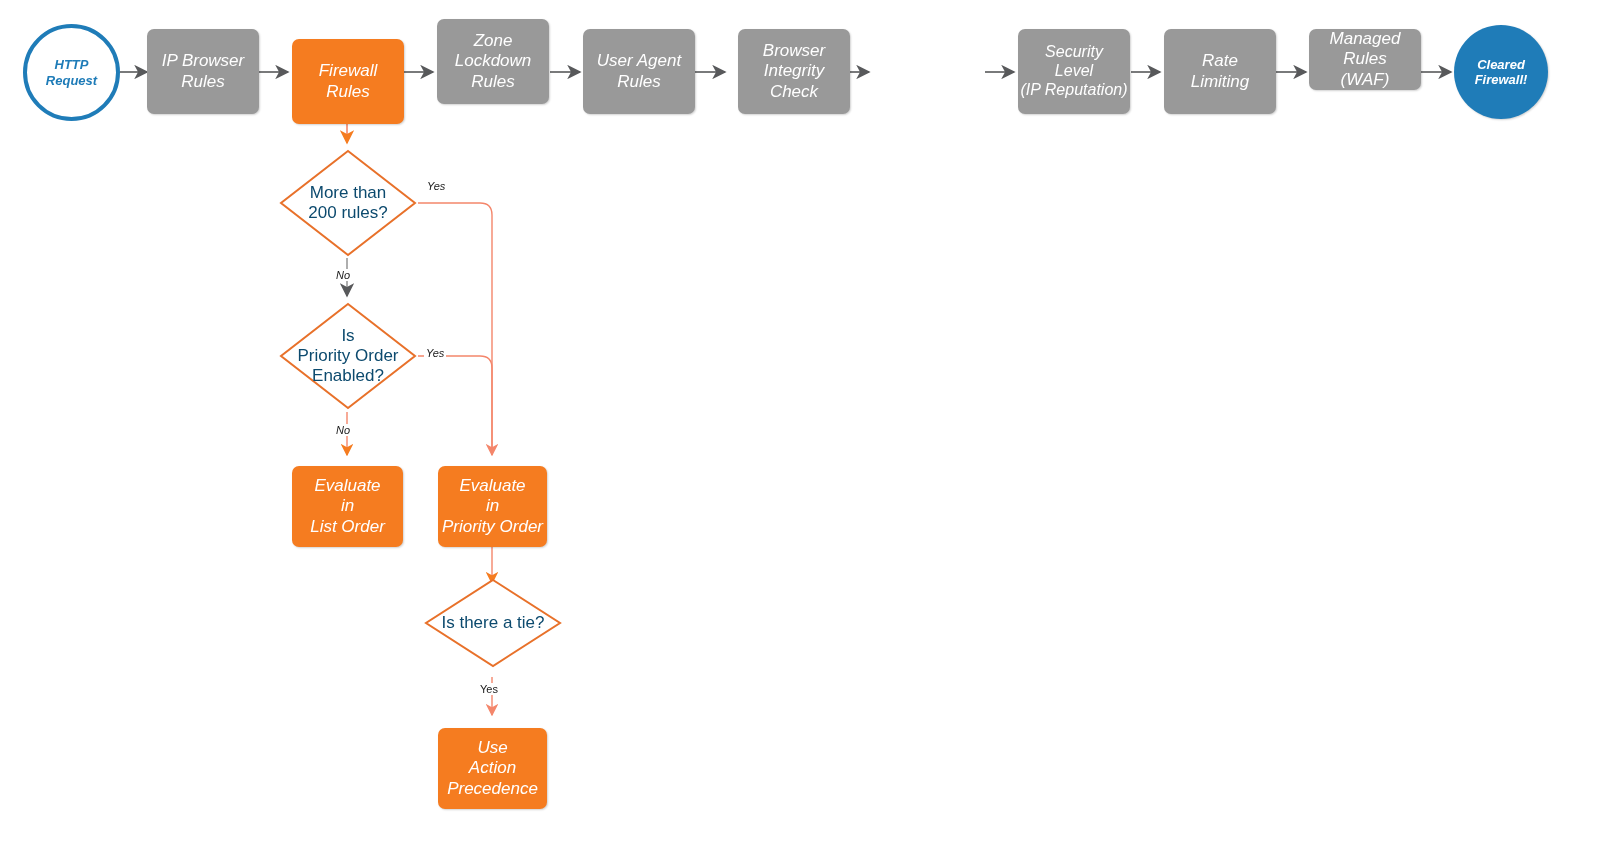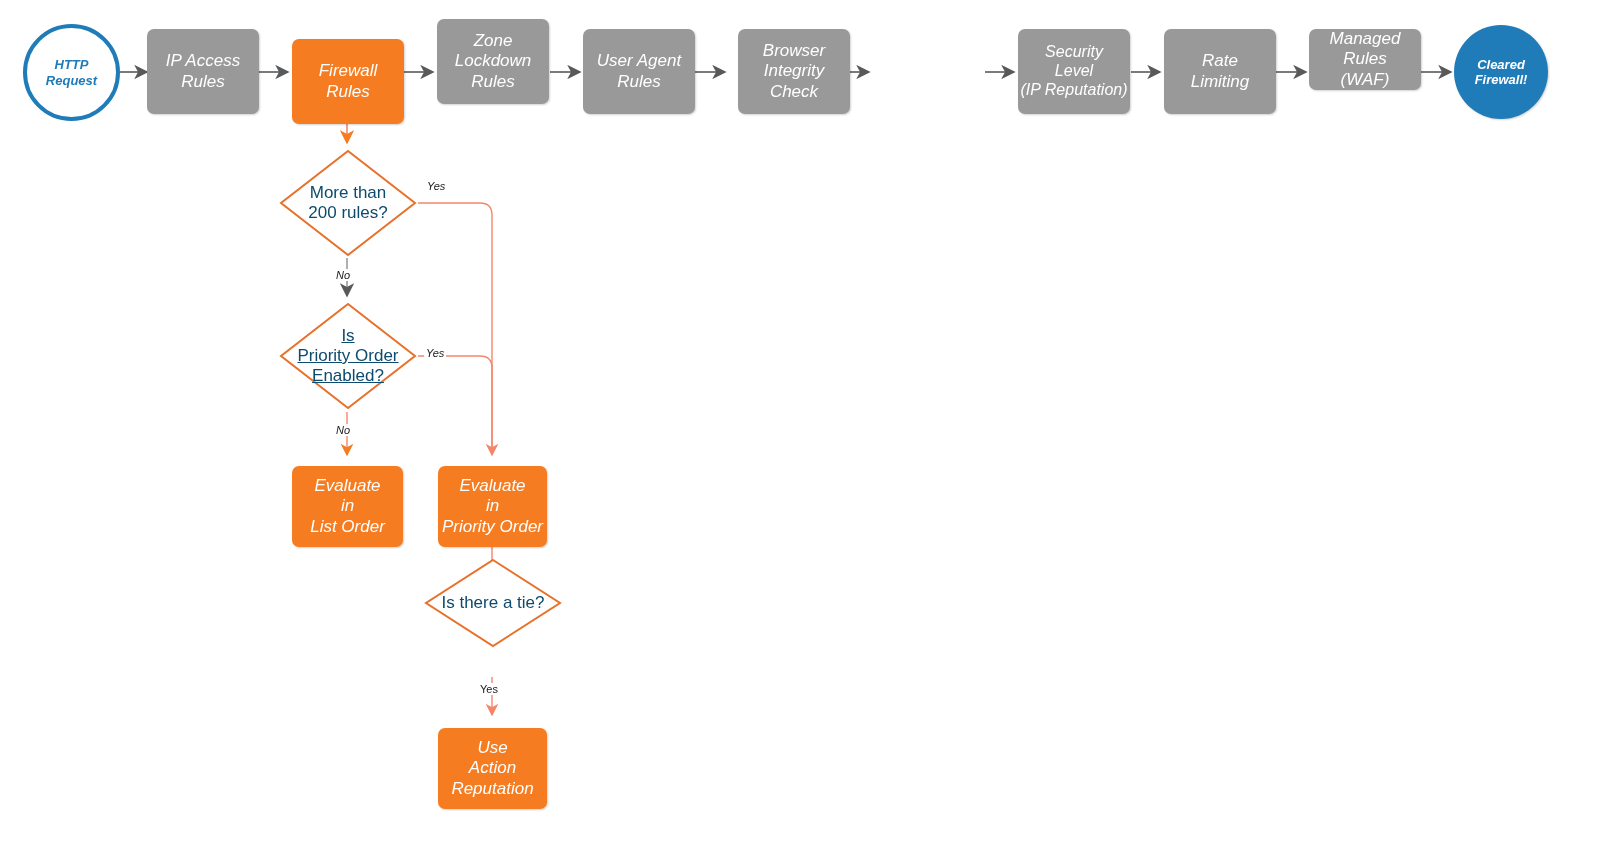--- a/index.html
+++ b/index.html
@@ -128,21 +128,21 @@
       <path d="M492,677 L492,715" stroke="#F4866B" stroke-width="1.4" marker-end="url(#arrow-orange)"></path>
     </g>
   </svg>
 
   <div class="node terminal start" style="left:23px;top:24px;width:97px;height:97px;">
     <span>HTTP
 Request</span>
   </div>
 
   <div class="node proc gray" style="left:147px;top:29px;width:112px;height:85px;">
-    <span>IP Access
+    <span>IP Browser
 Rules</span>
   </div>
 
   <div class="node proc orange" style="left:292px;top:39px;width:112px;height:85px;">
     <span>Firewall
 Rules</span>
   </div>
 
   <div class="node proc gray" style="left:437px;top:19px;width:112px;height:85px;">
     <span>Zone
@@ -185,52 +185,52 @@
   </div>
 
   <div class="node decision" style="left:278px;top:148px;width:140px;height:110px;">
     <svg class="dia-svg" width="140" height="110" viewBox="0 0 140 110">
       <polygon points="70,3 137,55 70,107 3,55" fill="#ffffff" stroke="#E8712A" stroke-width="2"></polygon>
     </svg>
     <span class="dia-text">More than
 200 rules?</span>
   </div>
 
-  <div class="node decision" style="left:278px;top:301px;width:140px;height:110px;text-decoration:underline;">
+  <div class="node decision" style="left:278px;top:301px;width:140px;height:110px;">
     <svg class="dia-svg" width="140" height="110" viewBox="0 0 140 110">
       <polygon points="70,3 137,55 70,107 3,55" fill="#ffffff" stroke="#E8712A" stroke-width="2"></polygon>
     </svg>
     <span class="dia-text">Is
 Priority Order
 Enabled?</span>
   </div>
 
   <div class="node proc orange" style="left:292px;top:466px;width:111px;height:81px;">
     <span>Evaluate
 in
 List Order</span>
   </div>
 
   <div class="node proc orange" style="left:438px;top:466px;width:109px;height:81px;">
     <span>Evaluate
 in
 Priority Order</span>
   </div>
 
-  <div class="node decision" style="left:423px;top:557px;width:140px;height:92px;">
+  <div class="node decision" style="left:423px;top:577px;width:140px;height:92px;">
     <svg class="dia-svg" width="140" height="92" viewBox="0 0 140 92">
       <polygon points="70,3 137,46 70,89 3,46" fill="#ffffff" stroke="#E8712A" stroke-width="2"></polygon>
     </svg>
     <span class="dia-text">Is there a tie?</span>
   </div>
 
   <div class="node proc orange" style="left:438px;top:728px;width:109px;height:81px;">
     <span>Use
 Action
-Reputation</span>
+Precedence</span>
   </div>
 
   <div class="edge-label" style="left:425px;top:180px;">Yes</div>
 
   <div class="edge-label" style="left:334px;top:269px;">No</div>
 
   <div class="edge-label" style="left:424px;top:347px;">Yes</div>
 
   <div class="edge-label" style="left:334px;top:424px;">No</div>
 

